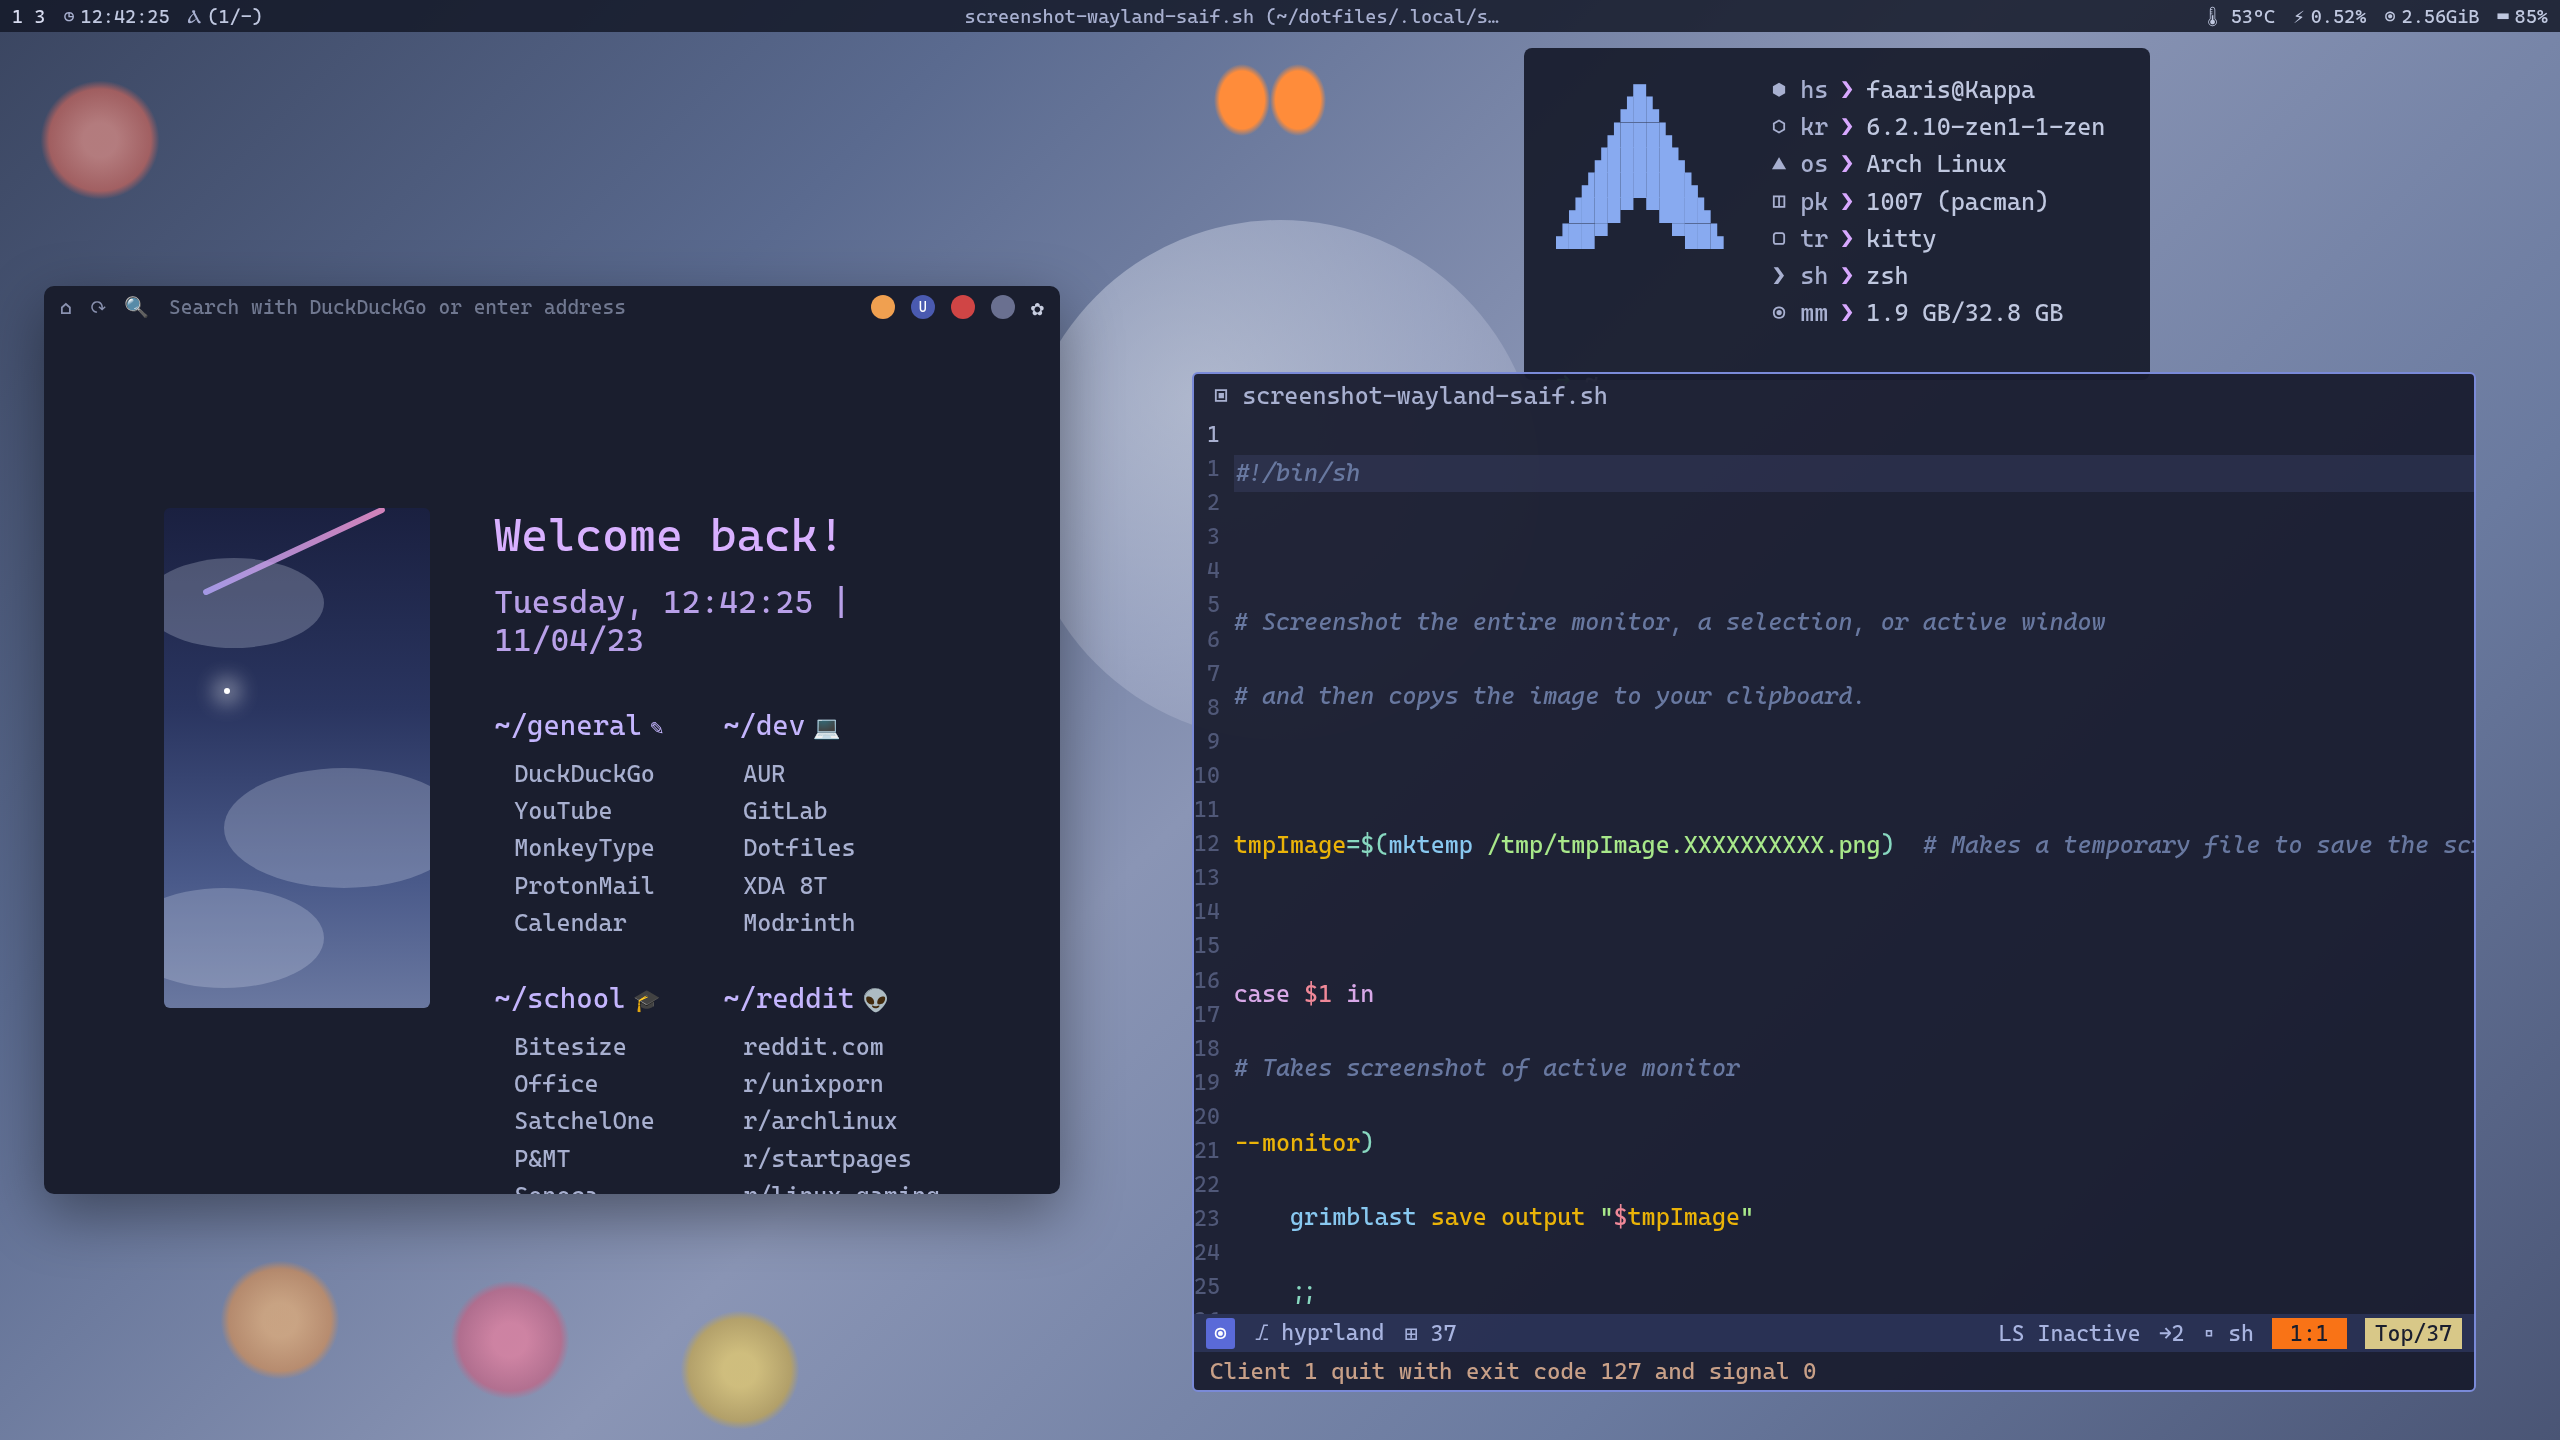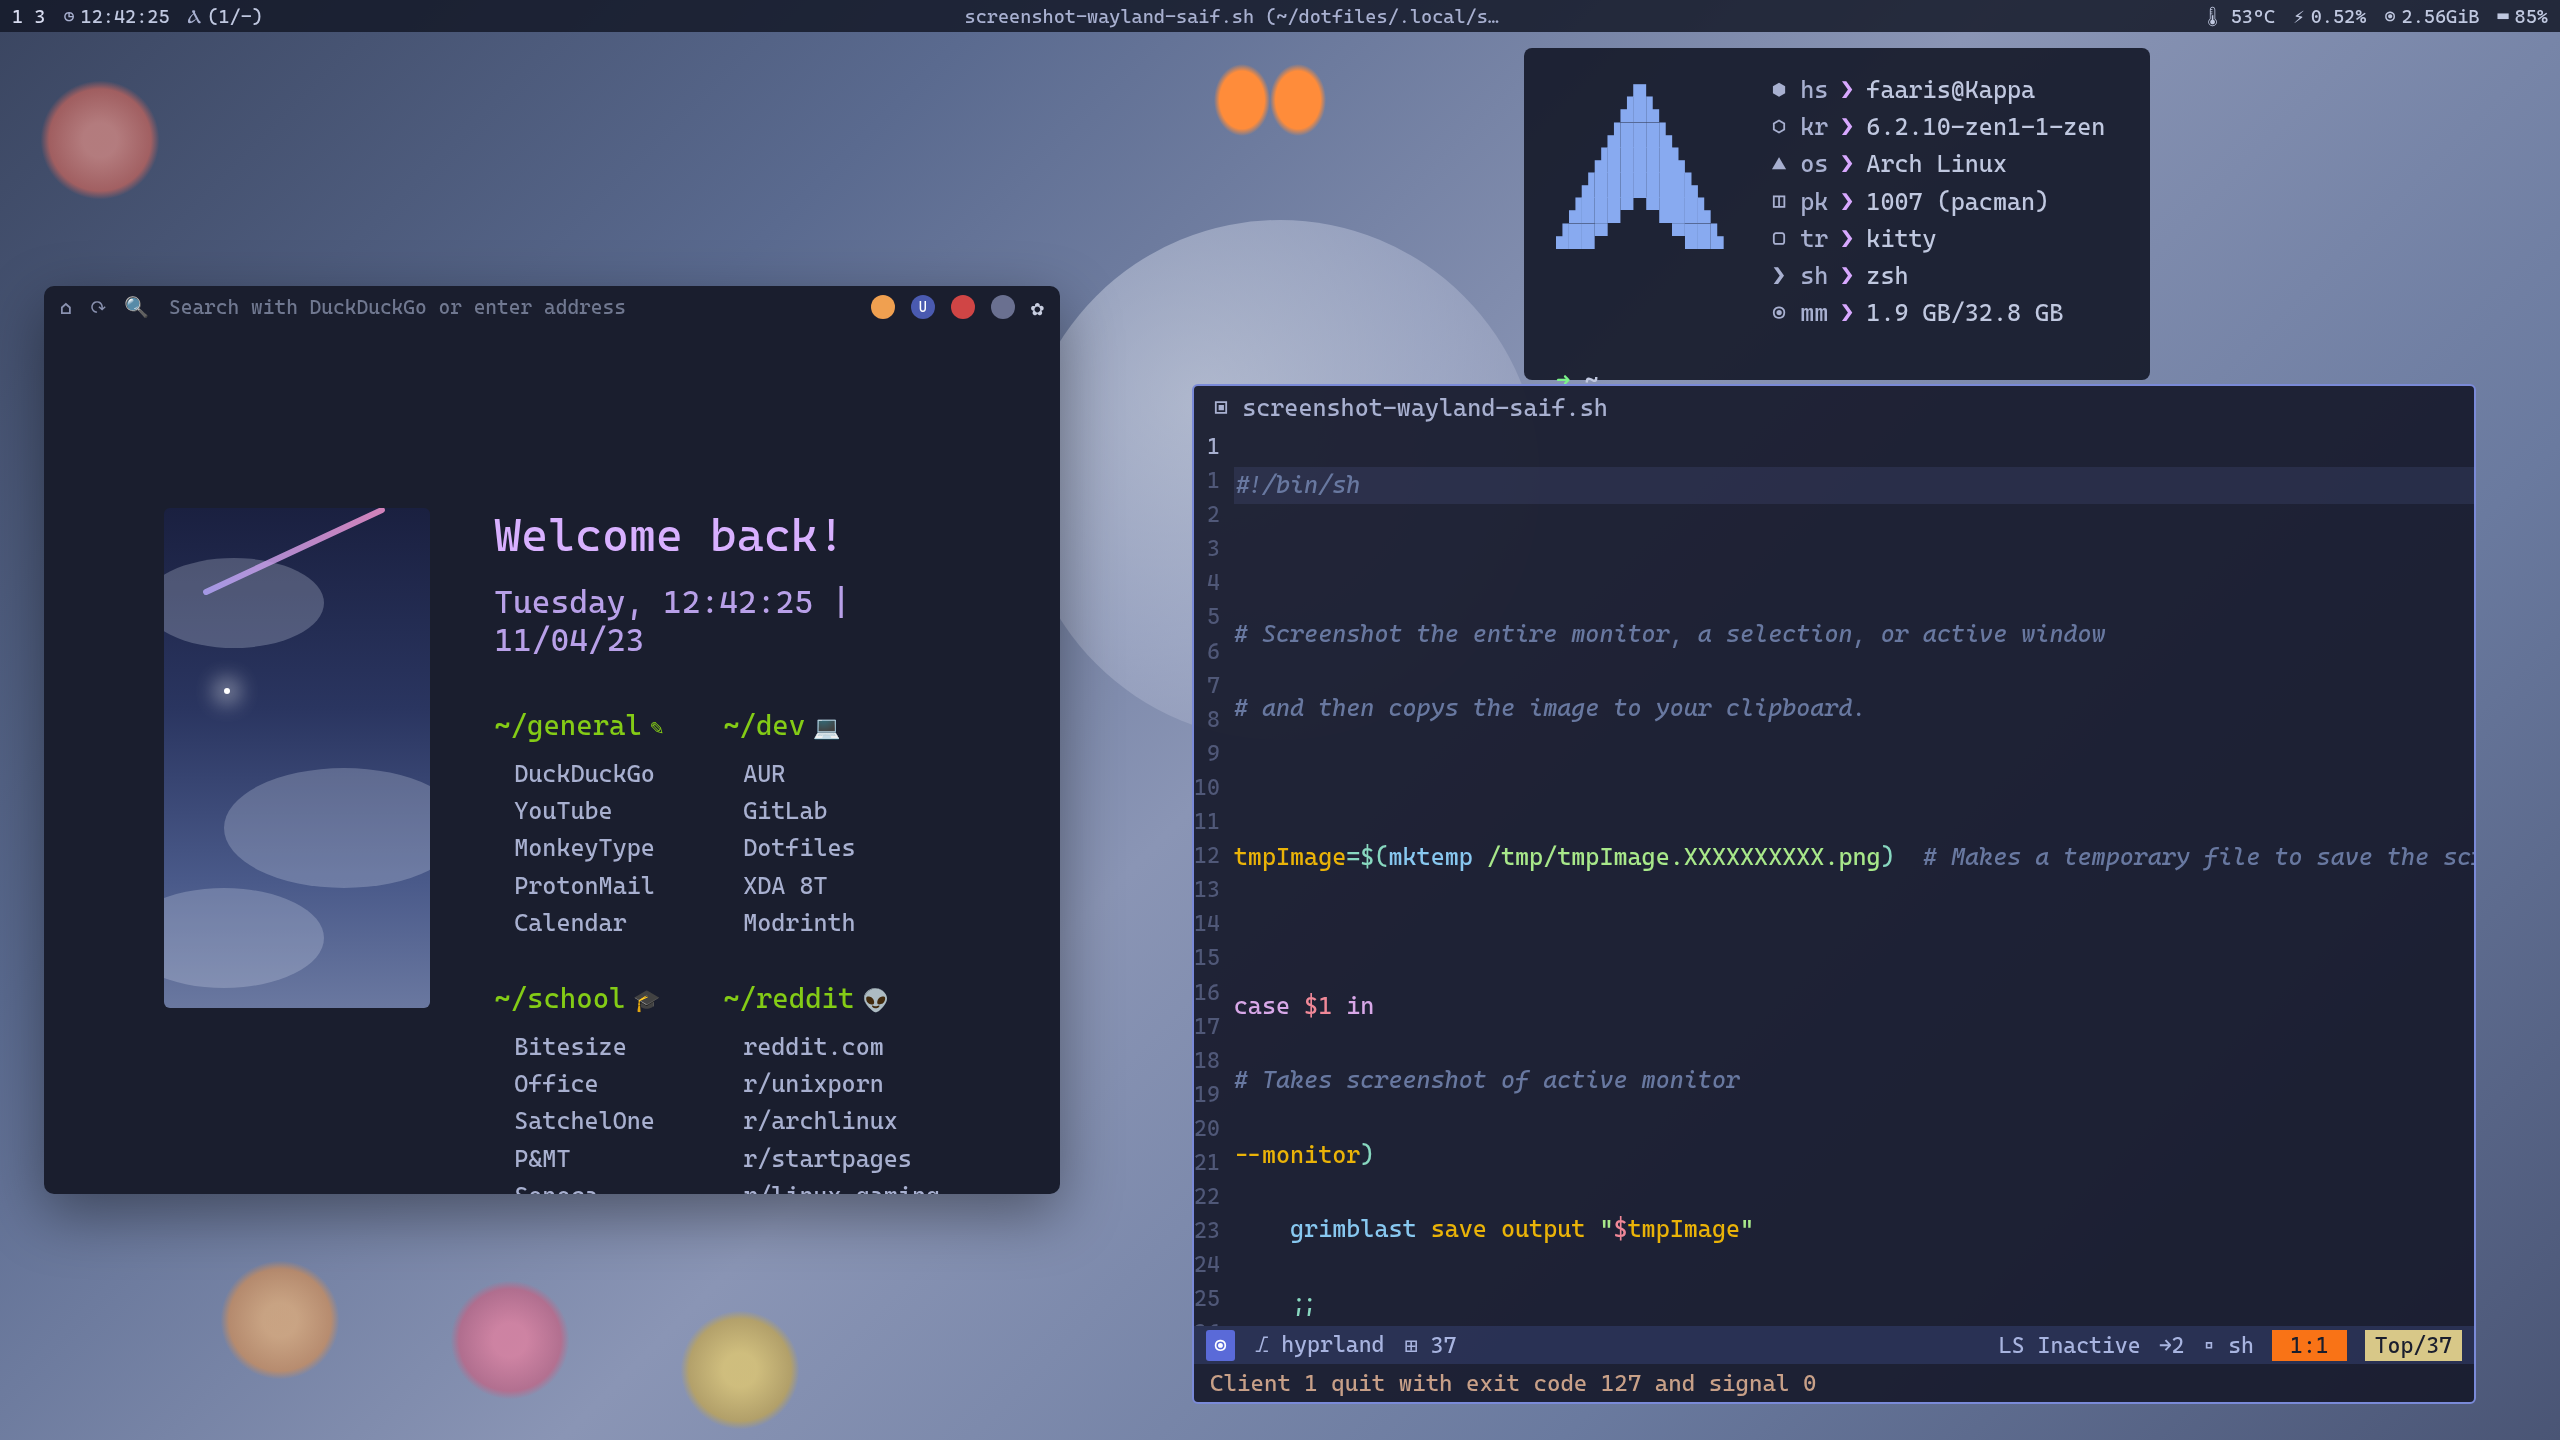--- a/index.html
+++ b/index.html
@@ -152,21 +152,21 @@
   font-weight: normal;
   margin-bottom: 21px;
 }
 .datetime { color: #b8a0e8; font-size: 32px; margin-bottom: 50px; }
 .sp-grid {
   display: grid;
   grid-template-columns: 1fr 1fr;
   gap: 40px 60px;
 }
 .sp-cat h3 {
-  color: #84cc16;
+  color: #c4b5fd;
   font-size: 28px;
   font-weight: normal;
   margin-bottom: 14px;
 }
 .sp-cat h3 .icon { margin-left: 8px; font-size: 22px; }
 .sp-cat ul { list-style: none; padding-left: 20px; }
 .sp-cat li { color: #a8b0d0; font-size: 24px; line-height: 1.55; cursor: pointer; }
 
 
 .term-neo {
@@ -192,21 +192,21 @@
 .neo-line { display: flex; gap: 12px; }
 .neo-key { color: #a8b0d0; }
 .neo-sep { color: #d8a8ff; }
 .neo-val { color: #c0c8e0; }
 .prompt-line { margin-top: 30px; color: #7cf28a; }
 .prompt-tilde { color: #c0c8e0; }
 
 
 .editor {
   position: absolute;
-  left: 1192px; top: 384px;
+  left: 1192px; top: 372px;
   width: 1284px; height: 1020px;
   background: rgba(24, 28, 46, 0.94);
   border: 2px solid #7a8ad8;
   border-radius: 6px;
   font-size: 24px;
   color: #c0c8e0;
   display: flex;
   flex-direction: column;
 }
 .editor-tab {

